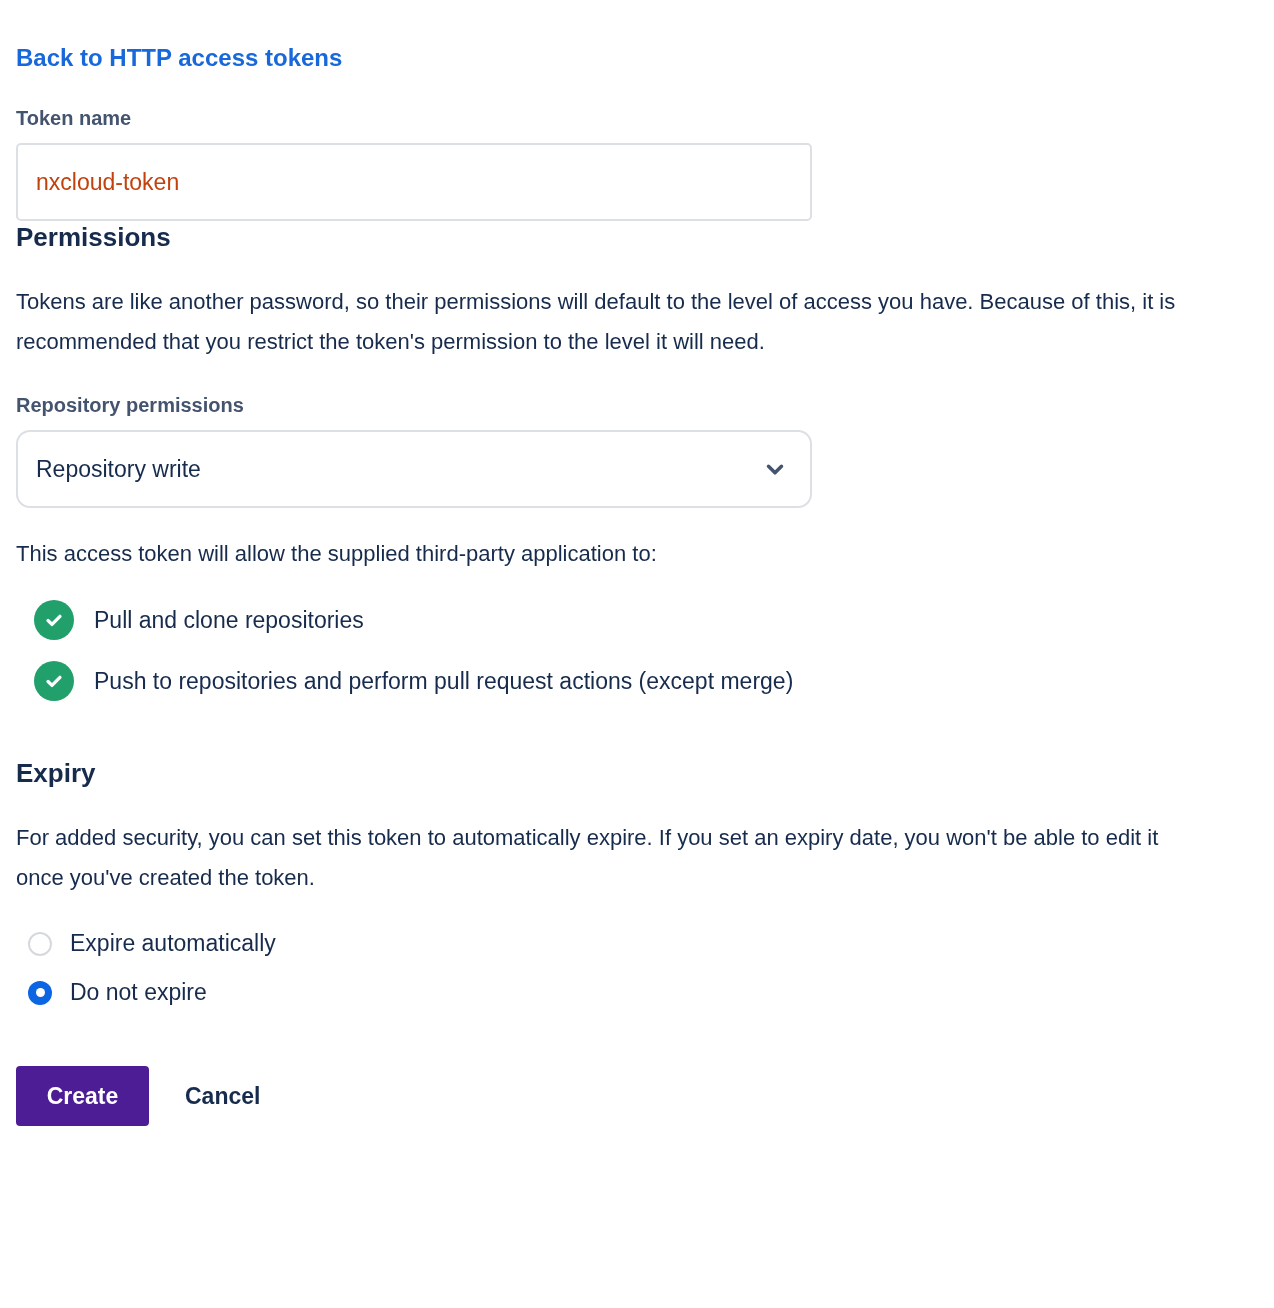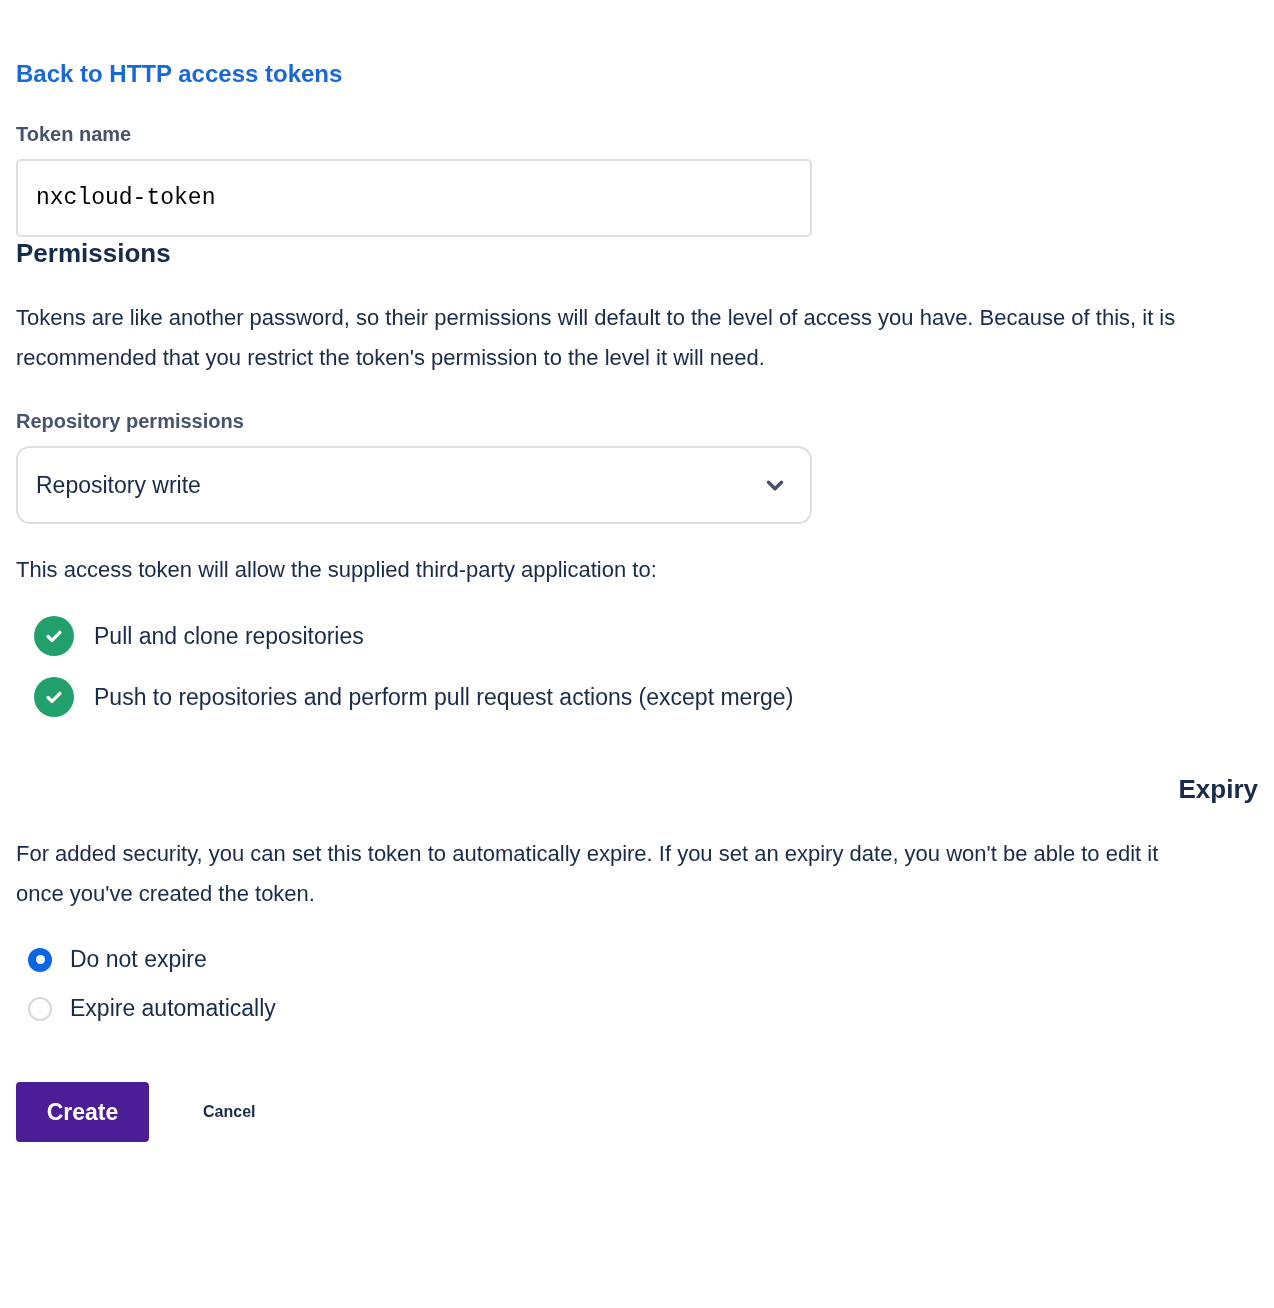--- a/index.html
+++ b/index.html
@@ -3,21 +3,21 @@
 <meta charset="utf-8">
 <style>
   * { margin:0; padding:0; box-sizing:border-box; }
   html,body { background:#ffffff; }
   body {
     width:1274px; height:1308px;
     font-family:"Liberation Sans", sans-serif;
     color:#172B4D;
     overflow:hidden;
   }
-  .container { padding:16px 16px; }
+  .container { padding:0 16px; }
 
   .back-link {
     display:inline-block;
     margin-top:44px;
     font-size:24px;
     font-weight:700;
     line-height:28px;
     color:#1868DB;
     text-decoration:none;
     cursor:pointer;
@@ -42,23 +42,23 @@
   }
 
   .text-input {
     display:block;
     margin-top:13px;
     width:796px;
     height:78px;
     border:2px solid #DCDFE4;
     border-radius:5px;
     padding:0 18px;
-    font-family:Liberation Mono, monospace;
-    font-size:23px;
-    color:#000000;
+    font-family:Liberation Sans, sans-serif;
+    font-size:23px;
+    color:#c2410c;
     background:#ffffff;
     outline:none;
   }
 
   .section-heading {
     font-size:26px;
     line-height:32px;
     font-weight:600;
     color:#172B4D;
   }
@@ -117,21 +117,21 @@
     flex:0 0 auto;
   }
   .check-badge svg { width:22px; height:22px; display:block; }
   .cap-text {
     margin-left:20px;
     font-size:23px;
     line-height:30px;
     color:#172B4D;
   }
 
-  .section-heading.expiry { margin-top:56px;text-align:right; }
+  .section-heading.expiry { margin-top:56px; }
   .body-text.expiry { max-width:1195px; }
 
   .radio-group { margin-top:32px; }
   .radio-row {
     display:flex;
     align-items:center;
     margin-left:12px;
     margin-bottom:22px;
     cursor:pointer;
   }
@@ -176,25 +176,25 @@
     border:none;
     border-radius:4px;
     background:#4c1d95;
     color:#ffffff;
     font-family:"Liberation Sans", sans-serif;
     font-size:23px;
     font-weight:600;
     cursor:pointer;
   }
   .cancel-button {
-    margin-left:54px;
+    margin-left:36px;
     background:none;
     border:none;
     font-family:"Liberation Sans", sans-serif;
-    font-size:16px;
+    font-size:23px;
     font-weight:600;
     color:#172B4D;
     cursor:pointer;
   }
 </style>
 </head>
 <body>
 
 <div class="container">
 
@@ -239,28 +239,28 @@
       </span>
       <span class="cap-text">Push to repositories and perform pull request actions (except merge)</span>
     </li>
   </ul>
 
   <h2 class="section-heading expiry">Expiry</h2>
 
   <p class="body-text expiry">For added security, you can set this token to automatically expire. If you set an expiry date, you won't be able to edit it once you've created the token.</p>
 
   <div class="radio-group" role="radiogroup">
+    <div class="radio-row" role="radio" aria-checked="false">
+      <span class="radio-circle unselected"></span>
+      <span class="radio-label">Expire automatically</span>
+    </div>
     <div class="radio-row" role="radio" aria-checked="true">
       <span class="radio-circle selected"></span>
       <span class="radio-label">Do not expire</span>
     </div>
-    <div class="radio-row" role="radio" aria-checked="false">
-      <span class="radio-circle unselected"></span>
-      <span class="radio-label">Expire automatically</span>
-    </div>
   </div>
 
   <div class="actions">
     <button class="create-button">Create</button>
     <button class="cancel-button">Cancel</button>
   </div>
 
 </div>
 
 </body></html>

